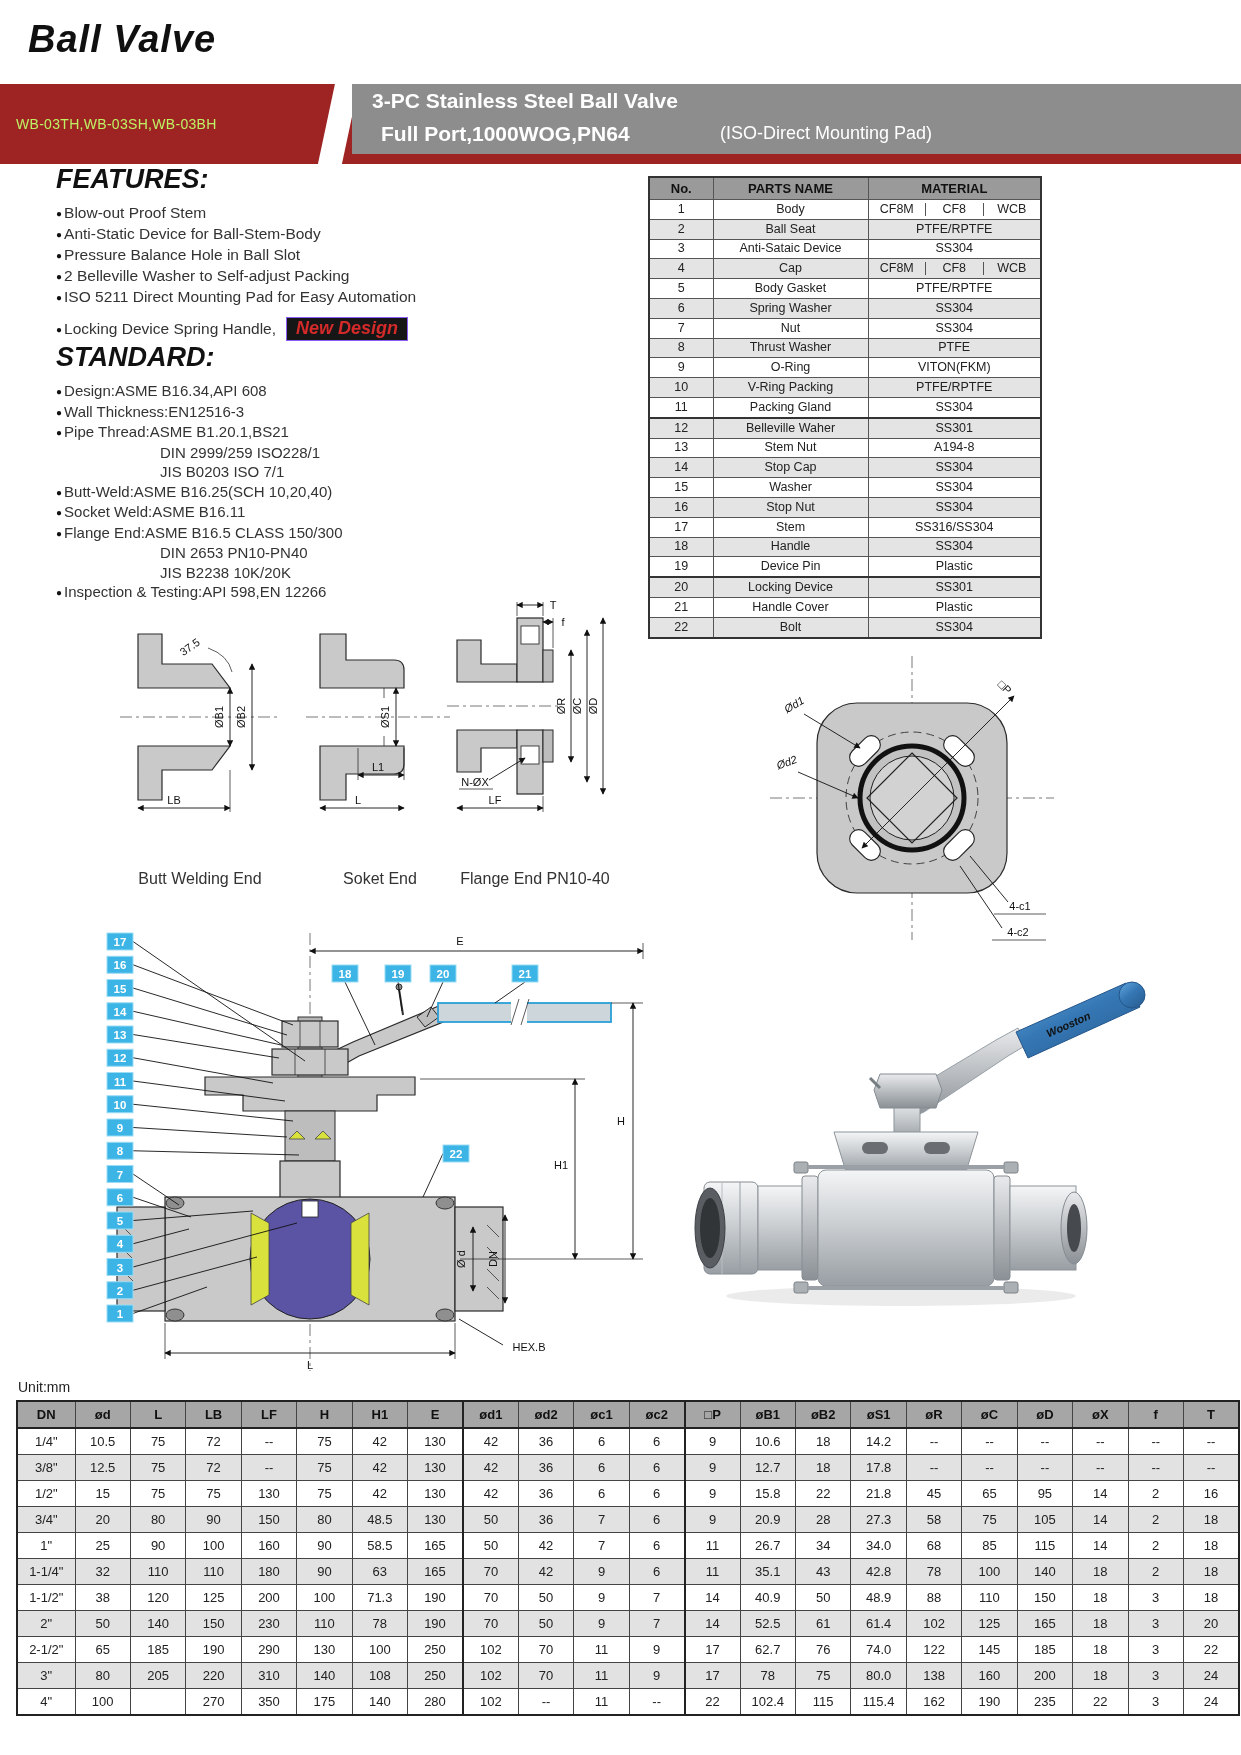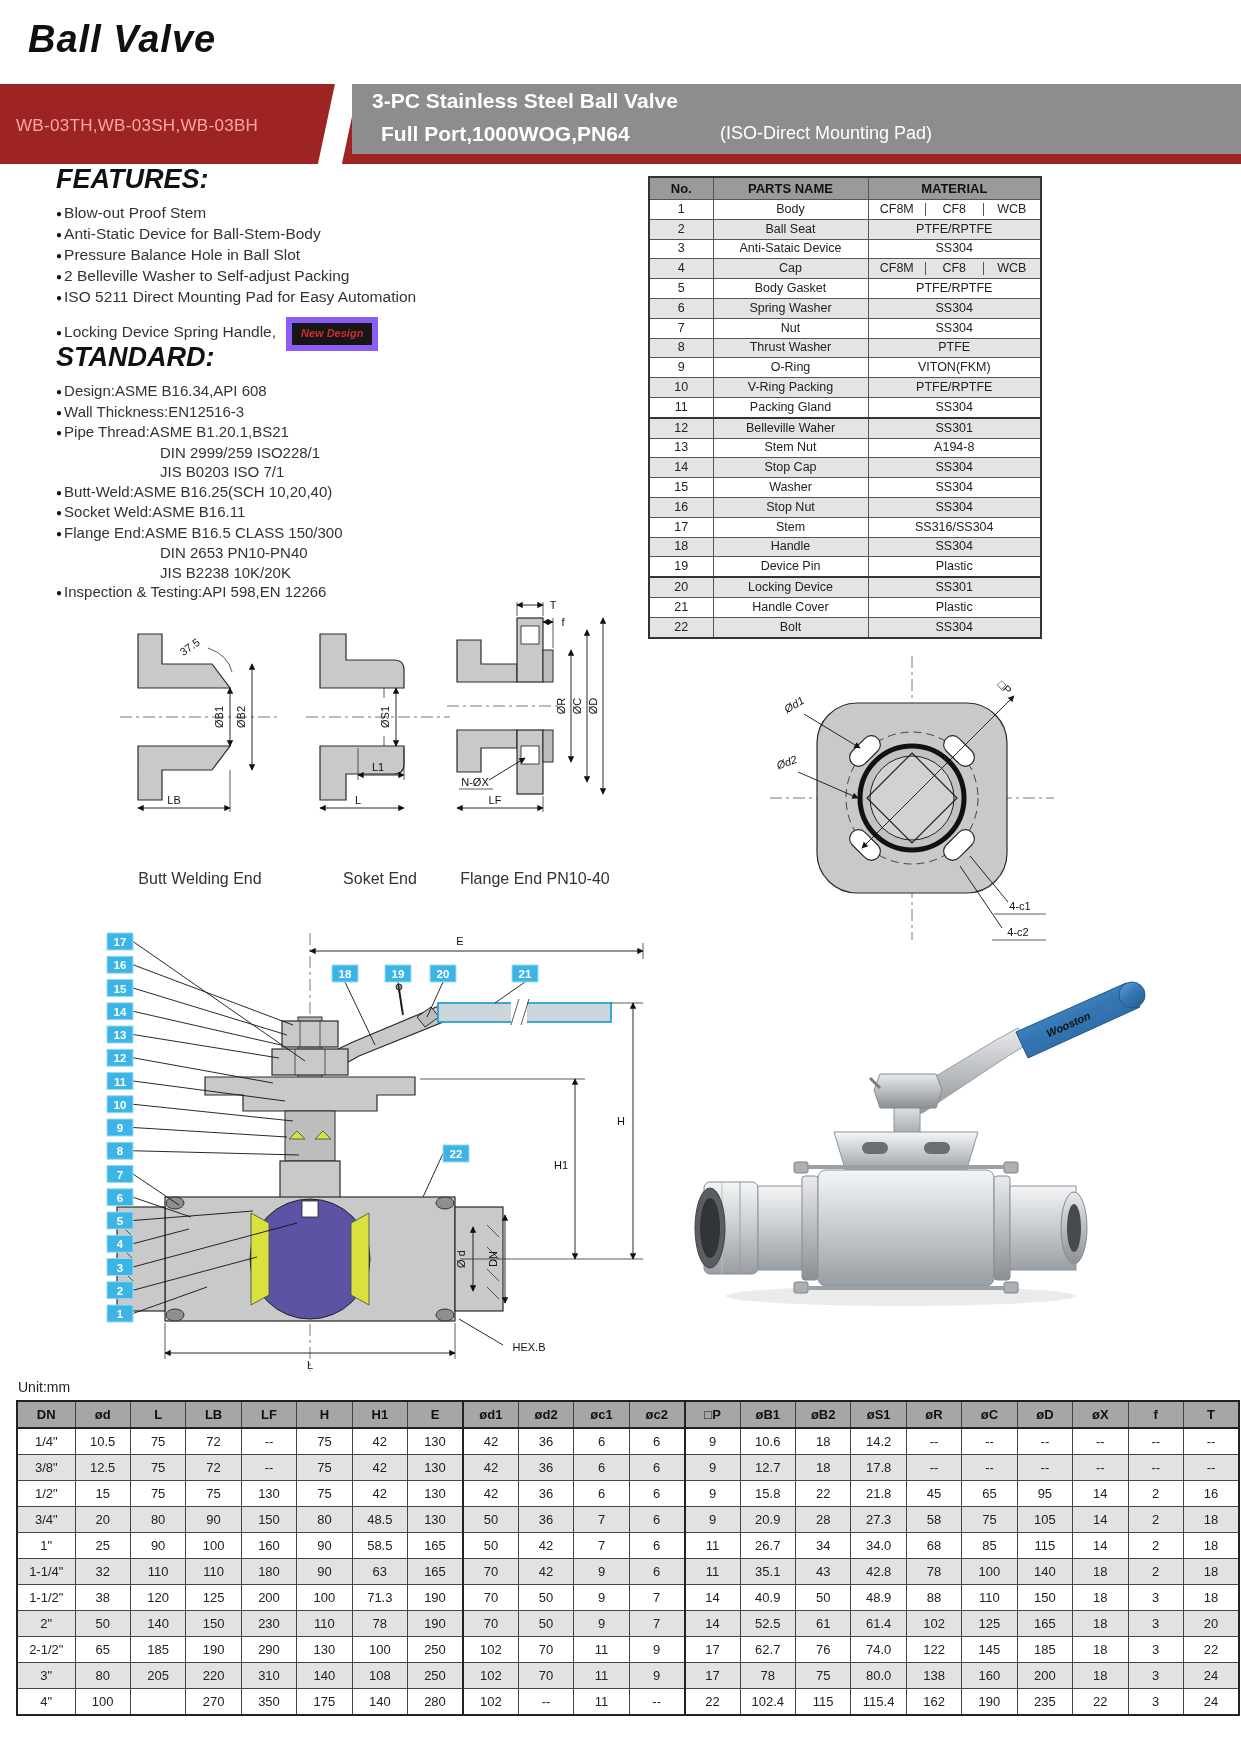--- a/index.html
+++ b/index.html
@@ -7,36 +7,36 @@
     width:1241px;height:1755px;position:relative;background:#fff;
     font-family:"Liberation Sans",sans-serif;color:#222;overflow:hidden;
   }
   .abs{position:absolute;}
 
   
   #page-title{left:28px;top:18px;font-size:38px;font-style:italic;font-weight:bold;color:#101010;letter-spacing:1px;}
   #banner{left:0;top:84px;width:1241px;height:80px;background:#9e2323;}
   #banner-gray{position:absolute;left:352px;top:0;width:889px;height:70px;background:#8d8d8d;}
   #banner-slash{position:absolute;left:326px;top:0;width:24px;height:84px;background:#fff;transform:skewX(-12deg);}
-  #model-codes{position:absolute;left:16px;top:32px;color:#fca5a5;font-size:17px;letter-spacing:.3px;}
+  #model-codes{position:absolute;left:16px;top:32px;color:#bef264;font-size:14px;letter-spacing:.3px;}
   .prod1{position:absolute;left:20px;top:5px;color:#fff;font-size:21px;font-weight:bold;}
   .prod2{position:absolute;left:20px;top:38px;color:#fff;font-size:21px;font-weight:bold;margin-left:9px;}
   .prodnote{position:absolute;left:368px;top:30px;color:#fff;font-size:18px;margin-top:9px;}
 
   
   .sect-h{font-size:27px;font-style:italic;font-weight:bold;color:#111;margin:0 0 8px 0;}
   #features{left:56px;top:164px;width:470px;}
   #standard{left:56px;top:342px;width:470px;}
   .feat-item,.std-item{font-size:15.5px;line-height:20px;color:#333;white-space:nowrap;}
   .std-item{font-size:15px;line-height:19.5px;}
   .blt{font-size:10px;vertical-align:1px;margin-right:2px;color:#111;}
   .indent1{margin-left:104px;}
   #locking-line{margin-top:9px;}
-  #new-design-badge{display:inline-block;background:#161616;border:6px solid #8b5cf6;color:#d42a2a;
-    font-style:italic;font-weight:bold;font-size:11px;padding:0 9px 2px 9px;margin-left:10px;}
+  #new-design-badge{display:inline-block;background:#161616;border:1px solid #8b5cf6;color:#d42a2a;
+    font-style:italic;font-weight:bold;font-size:18px;padding:0 9px 2px 9px;margin-left:10px;}
 
   
   #parts-table{position:absolute;left:648px;top:176px;width:392px;border-collapse:collapse;table-layout:fixed;font-size:12.5px;border:2px solid #333;}
   #parts-table th,#parts-table td{border:1px solid #555;text-align:center;height:18.8px;padding:0;line-height:1.05;color:#222;}
   #parts-table th{background:#9a9a9a;color:#111;height:21px;font-size:13px;}
   #parts-table tr.alt td{background:#e4e4e4;}
   #parts-table tr.thick td{border-top:2px solid #333;}
   td.p0{padding:0;}
   .mat-split{display:flex;height:100%;align-items:center;}
   .mat-split span{flex:1;display:block;border-left:1px solid #555;}

